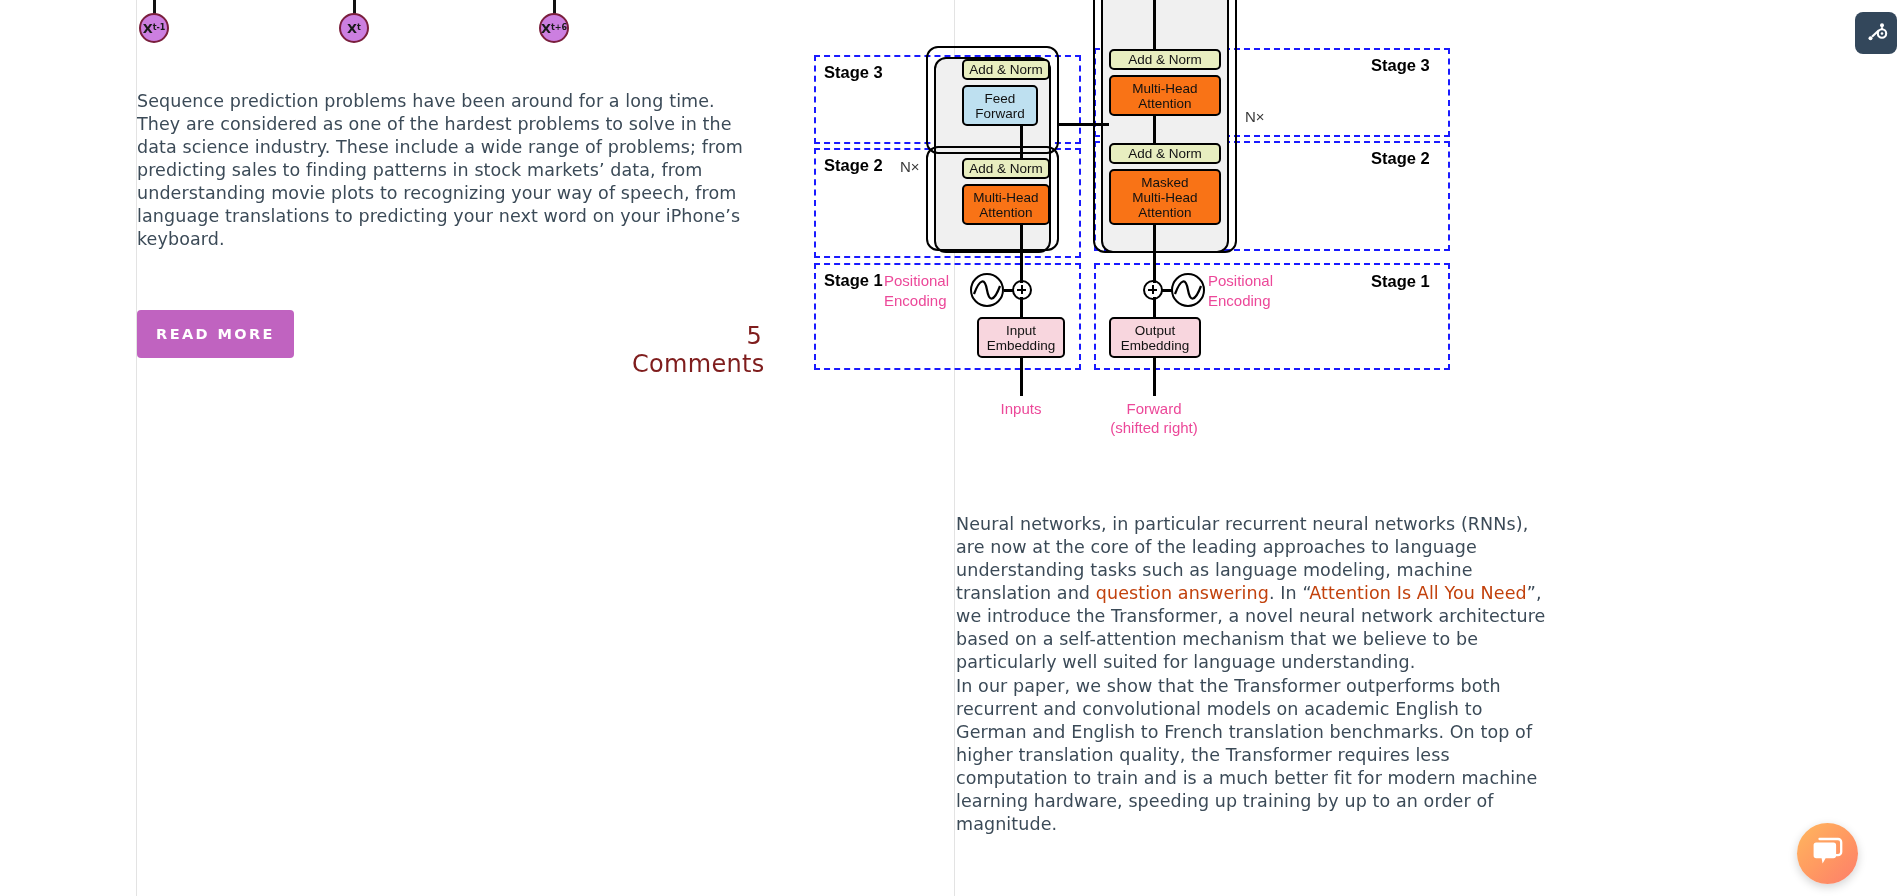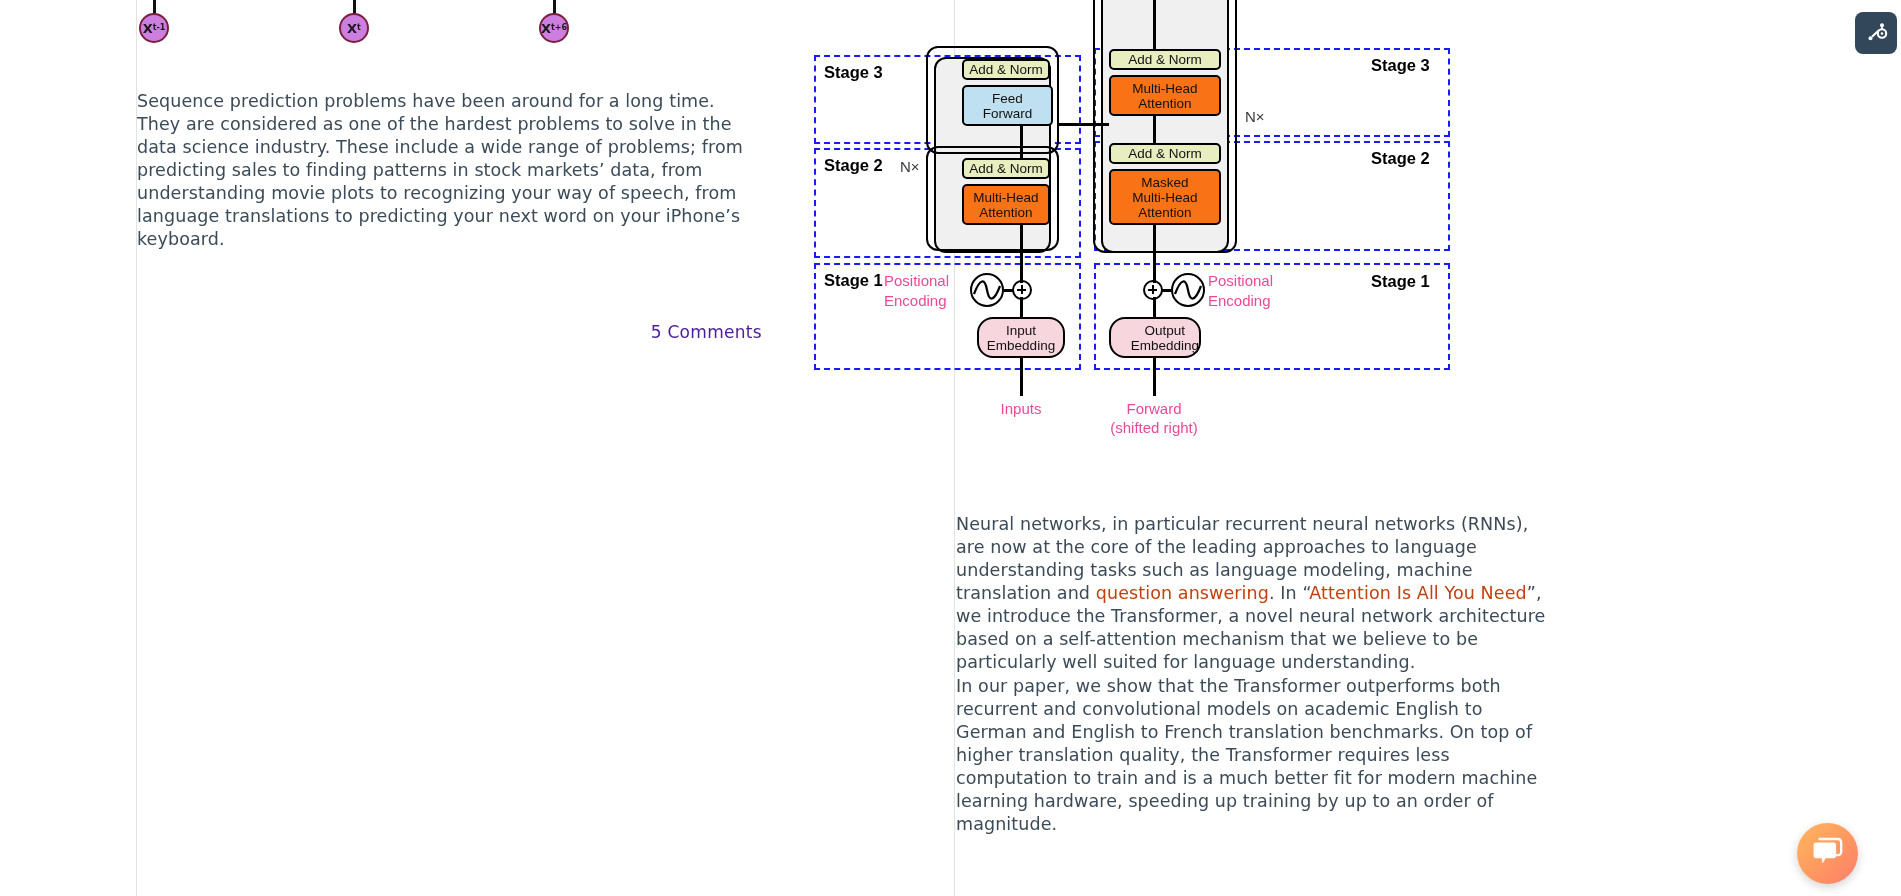--- a/index.html
+++ b/index.html
@@ -71,22 +71,22 @@
     letter-spacing: 2.4px;
     cursor: pointer;
     display: flex; align-items: center; justify-content: center;
   }
   .comments-count {
     position: absolute;
     left: 495px; top: 322px;
     width: 130px;
     text-align: right;
     font-family: "DejaVu Sans", sans-serif;
-    font-size: 17px;
-    color: #4c1d95;
+    font-size: 24px;
+    color: #7f1d1d;
     letter-spacing: 0.3px;
   }
 
   
   .right-col {
     position: absolute;
     left: 956px; top: 0;
     width: 846px; height: 896px; padding-left: 23px;
   }
 
@@ -128,21 +128,21 @@
     display: flex; align-items: center; justify-content: center;
     text-align: center;
     font-family: "Liberation Sans", sans-serif;
     font-size: 13.5px;
     color: #111;
     line-height: 15px;
   }
   .blk.norm { background: #e8eec0; }
   .blk.attn { background: #f97316; }
   .blk.ff   { background: #bee0f0; }
-  .blk.emb  { background: #f8d6de; border-radius: 16px; }
+  .blk.emb  { background: #f8d6de; }
 
   .arrow-line {
     position: absolute;
     background: #000;
   }
   .pe-circle {
     position: absolute;
     width: 34px; height: 34px;
     border-radius: 50%;
     border: 2.5px solid #000;
@@ -231,20 +231,21 @@
 
       <div class="rnn-stem" style="left:416px; top:-14px; height:28px;"></div>
       <div class="rnn-node" style="left:402px; top:13px;">
         <span>X</span>
           <span class="sub">t+6</span>
       </div>
     </div>
 
     <p class="lead-para">Sequence prediction problems have been around for a long time. They are considered as one of the hardest problems to solve in the data science industry. These include a wide range of problems; from predicting sales to finding patterns in stock markets’ data, from understanding movie plots to recognizing your way of speech, from language translations to predicting your next word on your iPhone’s keyboard.</p>
 
+    <button class="read-more-btn">READ MORE</button>
 
     <div class="comments-count">5 Comments</div>
   </div>
 
   <div class="right-col">
 
     <div class="fig">
 
       <div class="stage-box" style="left:-142px; top:110px; width:267px; height:89px;"></div>
       <div class="stage-box" style="left:-142px; top:203px; width:267px; height:110px;"></div>
@@ -266,21 +267,21 @@
       <div class="nx-label" style="left:289px; top:163px;">N×</div>
 
       <div class="panel" style="left:-22px; top:112px; width:117px; height:196px;"></div>
 
       <div class="panel" style="left:-30px; top:101px; width:133px; height:108px; background:transparent; border-color:#000;"></div>
       <div class="panel" style="left:-30px; top:201px; width:133px; height:105px; background:transparent;"></div>
 
       <div class="blk norm" style="left:6px; top:114px; width:88px; height:21px;">
         <span>Add &amp; Norm</span>
       </div>
-      <div class="blk ff" style="left:6px; top:140px; width:91px; height:41px;">
+      <div class="blk ff" style="left:6px; top:140px; width:76px; height:41px;">
         <span style="white-space:pre-line">Feed
 Forward</span>
       </div>
       <div class="blk norm" style="left:6px; top:213px; width:88px; height:21px;">
         <span>Add &amp; Norm</span>
       </div>
       <div class="blk attn" style="left:6px; top:239px; width:88px; height:41px;">
         <span style="white-space:pre-line">Multi-Head
 Attention</span>
       </div>
@@ -325,21 +326,21 @@
 
       <div class="io-label" style="left:252px; top:326px; white-space:pre-line; text-align:left; line-height:20px;">Positional
 Encoding</div>
       <div class="pe-circle" style="left:215px; top:328px;">
         <svg width="30" height="30" viewBox="0 0 30 30" style="display:block">
           <path d="M2 19 C 8 3, 13 3, 15 15 C 17 27, 22 27, 28 11" stroke="#000" stroke-width="2.2" fill="none"></path>
         </svg>
       </div>
       <div class="plus-circle" style="left:187px; top:335px;"></div>
       <div class="arrow-line" style="left:205px; top:344px; width:12px; height:2.5px;"></div>
-      <div class="blk emb" style="left:153px; top:372px; width:92px; height:41px;justify-content:flex-end;">
+      <div class="blk emb" style="left:153px; top:372px; width:92px; height:41px;">
         <span style="white-space:pre-line">Output
 Embedding</span>
       </div>
 
       <div class="arrow-line" style="left:197px; top:280px; width:2.5px; height:58px;"></div>
       <div class="arrow-line" style="left:197px; top:171px; width:2.5px; height:28px;"></div>
       <div class="arrow-line" style="left:197px; top:-8px; width:2.5px; height:114px;"></div>
       <div class="arrow-line" style="left:197px; top:352px; width:2.5px; height:22px;"></div>
       <div class="arrow-line" style="left:197px; top:413px; width:2.5px; height:38px;"></div>
 

